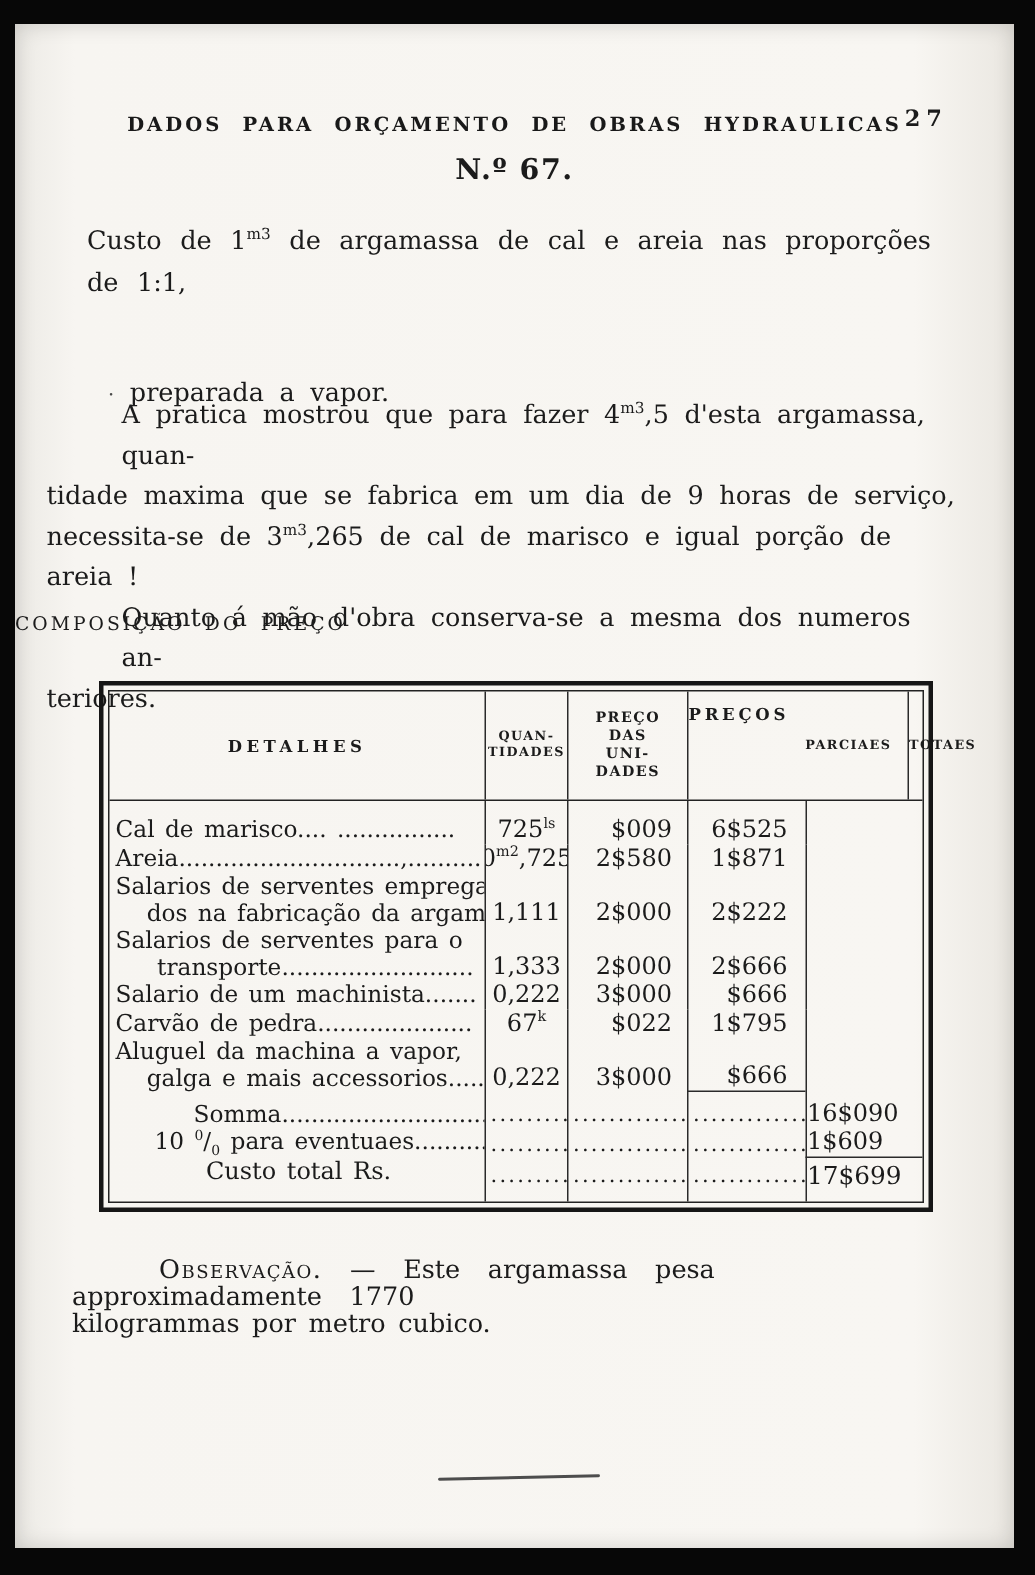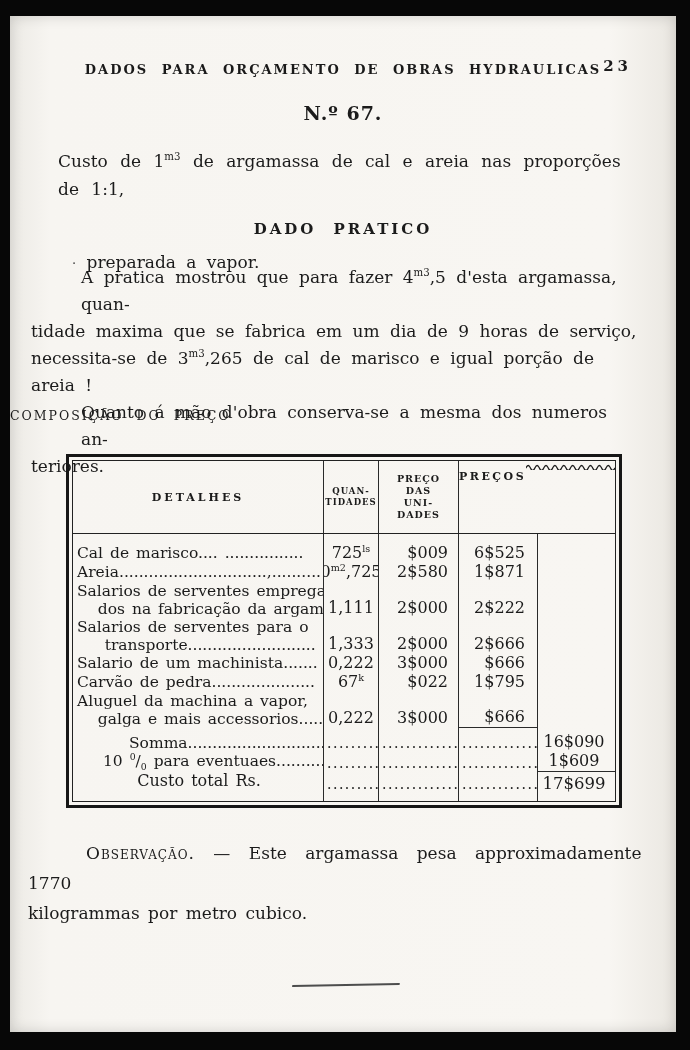--- a/index.html
+++ b/index.html
@@ -8,21 +8,21 @@
     background:#070707;
     font-family:"DejaVu Serif","Liberation Serif",serif;
     color:#1b1b1b;
   }
   .scan-page{
     position:absolute;left:10px;top:16px;width:666px;height:1016px;
     background:linear-gradient(90deg,#eceae5 0%,#f7f5f1 6%,#f8f6f2 90%,#eae7e1 100%);
     box-shadow:inset 0 0 14px rgba(0,0,0,.16);
   }
   
-  .masthead{position:absolute;top:43px;left:0;right:0;text-align:center;}
+  .masthead{position:absolute;top:56px;left:0;right:0;text-align:center;}
   .masthead .title{
     font-size:13px;font-weight:bold;letter-spacing:2px;word-spacing:7px;color:#191919;
   }
   .masthead .pagenum{
     position:absolute;right:44px;top:-2px;font-size:15px;font-weight:bold;letter-spacing:4px;
   }
   .entry-number{position:absolute;top:86px;left:0;right:0;text-align:center;
     font-size:19px;font-weight:bold;letter-spacing:1px;}
   
   .intro{position:absolute;top:131px;left:48px;right:34px;font-size:17px;line-height:28px;word-spacing:7px;}
@@ -57,62 +57,61 @@
   .grp .sub{flex:1;display:grid;grid-template-columns:79px 1fr;}
   .grp .sub div{display:flex;align-items:center;justify-content:center;
     font-size:8.5px;font-weight:bold;letter-spacing:1px;}
   
   .c{display:flex;align-items:flex-end;box-sizing:border-box;font-size:16px;line-height:18px;}
   .cd{display:block;padding-left:4px;font-size:15.5px;line-height:18px;word-spacing:2px;
       white-space:nowrap;overflow:hidden;}
   .cq{justify-content:center;padding-bottom:1px;white-space:nowrap;overflow:hidden;}
   .cu{justify-content:flex-end;padding-right:10px;padding-bottom:1px;}
   .cp{justify-content:flex-end;padding-right:12px;padding-bottom:1px;}
-  .ct{justify-content:center;padding-right:5px;padding-bottom:1px;}
+  .ct{justify-content:flex-start;padding-right:5px;padding-bottom:1px;}
   .pt .c,.pt .cd{padding-top:10px;}
   .rule-under{border-bottom:1px solid #2a2a2a;}
   
   .frow .cd{white-space:nowrap;}
   .f-somma .cd{padding-left:56px;padding-top:6px;}
   .f-event .cd{padding-left:30px;}
   .f-custo .cd{text-align:center;padding-right:2px;padding-bottom:8px;font-size:16px;}
   .f-custo .c{padding-bottom:8px;}
   .dots{justify-content:flex-start;padding-left:3px;letter-spacing:1.5px;white-space:nowrap;overflow:hidden;font-size:14px;}
   .f-custo .ct{font-size:16.5px;}
   .pad-top{padding-top:3px;}
   
-  .obs{position:absolute;top:822px;left:18px;right:32px;font-size:17px;line-height:30px;}
+  .obs{position:absolute;top:822px;left:38px;right:32px;font-size:17px;line-height:18px;}
   .obs .jline{word-spacing:13px;text-indent:58px;}
   .obs .nline{word-spacing:3px;}
   .sc{font-variant:small-caps;letter-spacing:1px;}
   
   .end-rule{position:absolute;top:968px;left:282px;width:108px;height:2px;
     background:#4d4d4d;transform:rotate(-1.2deg);border-radius:1px;}
 </style>
 </head>
 <body>
 
 <div class="scan-page">
 
   <div class="masthead">
     <span class="title">DADOS PARA ORÇAMENTO DE OBRAS HYDRAULICAS</span>
-    <span class="pagenum">23</span>
+    <span class="pagenum">27</span>
   </div>
 
   <div class="entry-number">N.º 67.</div>
 
   <div class="intro">
     <div>Custo de 1<sup>m3</sup> de argamassa de cal e areia nas proporções de 1:1,</div>
     <div class="l2">
       <span class="stray">·</span>
       <span>preparada a vapor.</span>
     </div>
   </div>
 
-  <div class="h-pratico">DADO PRATICO</div>
 
   <div class="para2">
     <div class="ind">A pratica mostrou que para fazer 4<sup>m3</sup>,5 d'esta argamassa, quan-</div>
     <div>tidade maxima que se fabrica em um dia de 9 horas de serviço,</div>
     <div>necessita-se de 3<sup>m3</sup>,265 de cal de marisco e igual porção de areia !</div>
     <div class="ind">Quanto á mão d'obra conserva-se a mesma dos numeros an-</div>
     <div>teriores.</div>
   </div>
 
   <div class="h-comp">COMPOSIÇÃO DO PREÇO</div>
@@ -122,20 +121,24 @@
 
     <div class="trow thead">
       <div class="th th-detalhes">DETALHES</div>
       <div class="th th-quant bl">QUAN-<br>TIDADES</div>
       <div class="th th-unid bl">PREÇO<br>DAS<br>UNI-<br>DADES</div>
       <div class="grp bl" style="grid-column:span 2;">
         <div class="precos">PREÇOS</div>
         <svg class="wavy" viewBox="0 0 140 7" preserveAspectRatio="none">
           <path d="M0 5 Q3.5 0 7 5 T14 5 T21 5 T28 5 T35 5 T42 5 T49 5 T56 5 T63 5 T70 5 T77 5 T84 5 T91 5 T98 5 T105 5 T112 5 T119 5 T126 5 T133 5 T140 5" fill="none" stroke="#1b1b1b" stroke-width="1.7"></path>
         </svg>
+        <div class="sub">
+          <div>PARCIAES</div>
+          <div class="bl">TOTAES</div>
+        </div>
       </div>
     </div>
 
     <div class="trow pt">
       <div class="cd">Cal de marisco.... ................</div>
       <div class="c cq bl">
             <span>725<sup>ls</sup></span>
           </div>
       <div class="c cu bl">
             <span>$009</span>

